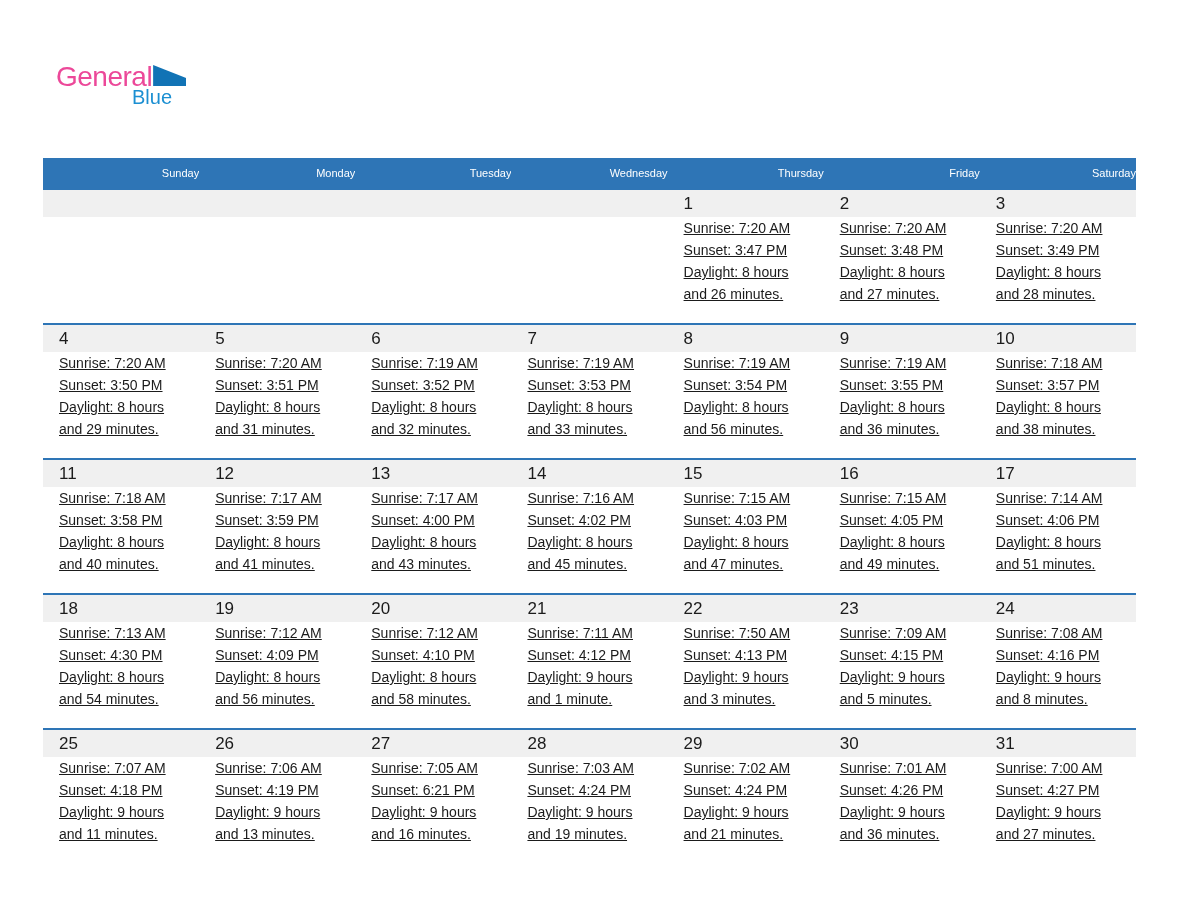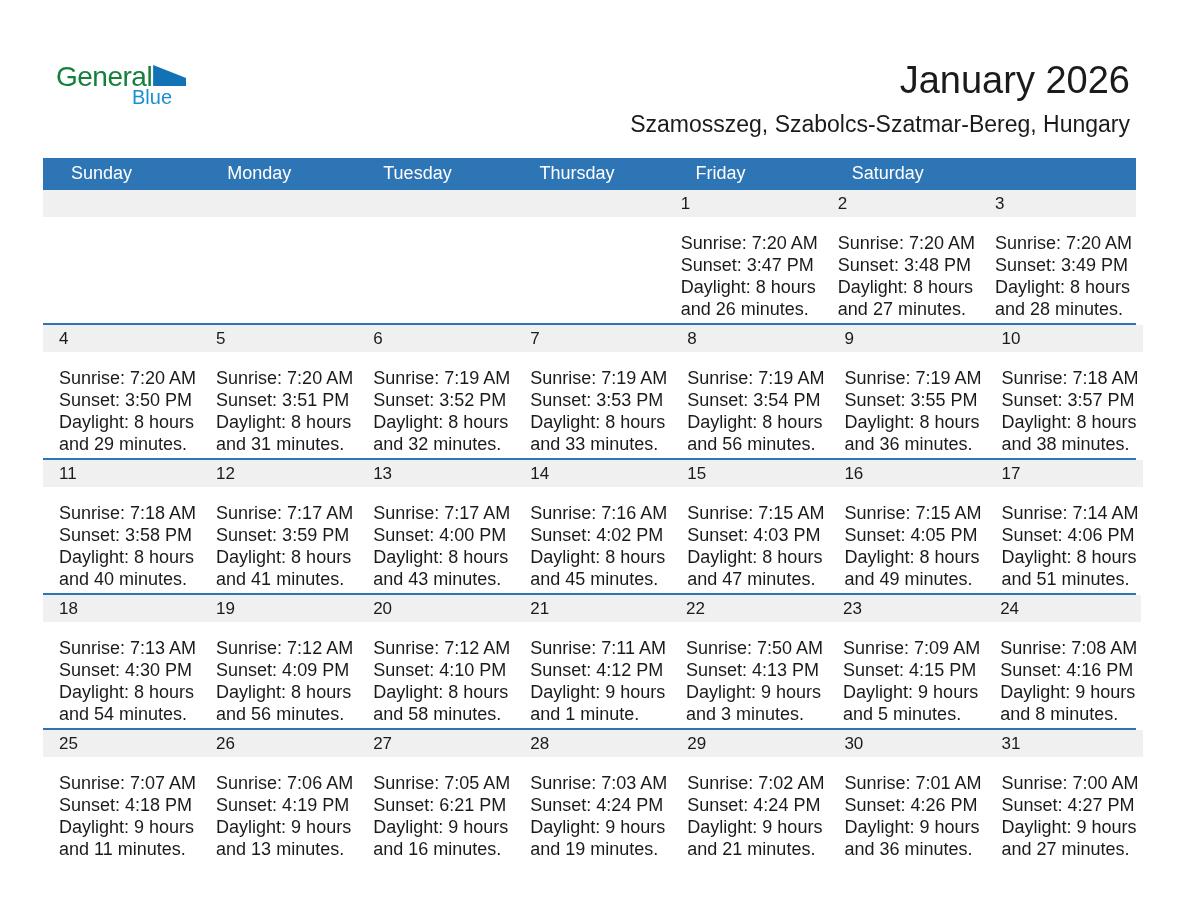--- a/index.html
+++ b/index.html
@@ -7,74 +7,71 @@
     width:1188px;height:918px;
     background:#ffffff;
     font-family:"Liberation Sans", sans-serif;
     color:var(--ink,#1b1b1b);
   }
   .page{position:relative;width:1188px;height:918px;overflow:hidden;background:var(--page-bg,#fff);}
 
   
   .logo{position:absolute;left:56px;top:63px;}
   .logo-row{font-size:28px;line-height:1;white-space:nowrap;}
-  .logo-general{color:#15803d;letter-spacing:-0.5px;}
+  .logo-general{color:#ec4899;letter-spacing:-0.5px;}
   .logo-tri{
     display:inline-block;width:33px;height:21px;margin-left:1px;
     background:var(--logo-tri,#1173B5);
     clip-path:polygon(0 0,100% 62%,100% 100%,0 100%);
   }
   .logo-blue{font-size:20px;line-height:1;color:var(--logo-blue,#1B8FD2);margin:-4px 0 0 76px;}
 
   .titles{position:absolute;top:60px;right:58px;text-align:right;}
   .month-title{margin:0;font-size:38px;font-weight:400;line-height:1.1;color:var(--ink,#1b1b1b);}
   .location{margin-top:9px;font-size:23px;font-weight:400;color:var(--ink,#1b1b1b);}
 
   
   .calendar{position:absolute;left:43px;top:158px;width:1093px;}
   .weekday-row{
     display:grid;grid-template-columns:repeat(7,1fr);
     background:var(--blue,#2E75B6);height:30px;
   }
-  .wd-cell{color:var(--hdr-text,#fff);font-size:18px;line-height:30px;padding-left:28px;overflow:hidden;}
+  .wd-cell{color:var(--hdr-text,#fff);font-size:11px;line-height:30px;padding-left:16px;overflow:hidden;text-align:right;}
 
   .week-row{
     display:grid;grid-template-columns:repeat(7,1fr);
     border-top:2px solid var(--divider,#2E75B6);
     height:133px;
   }
   .day-band{
     height:27px;background:var(--band,#F0F0F0);
     font-size:17px;line-height:28px;padding-left:16px;
   }
-  .day-details{padding:15px 4px 0 16px;font-size:18px;line-height:22px;}
+  .day-details{padding:0 4px 0 16px;font-size:14px;line-height:22px;text-decoration:underline;}
   .det-line{white-space:nowrap;}
 </style>
 </head>
 <body>
 
 <div class="page">
 
   <div class="logo">
     <div class="logo-row">
       <span class="logo-general">General</span><span class="logo-tri"></span>
     </div>
     <div class="logo-blue">Blue</div>
   </div>
 
-  <div class="titles">
-    <h1 class="month-title">January 2026</h1>
-    <div class="location">Szamosszeg, Szabolcs-Szatmar-Bereg, Hungary</div>
-  </div>
 
   <div class="calendar">
     <div class="weekday-row">
         <div class="wd-cell">Sunday</div>
         <div class="wd-cell">Monday</div>
         <div class="wd-cell">Tuesday</div>
+        <div class="wd-cell">Wednesday</div>
         <div class="wd-cell">Thursday</div>
         <div class="wd-cell">Friday</div>
         <div class="wd-cell">Saturday</div>
       </div>
     <div>
         <div class="week-row">
           <div class="day-cell">
             <div class="day-band"></div>
             <div class="day-details"></div>
           </div>

